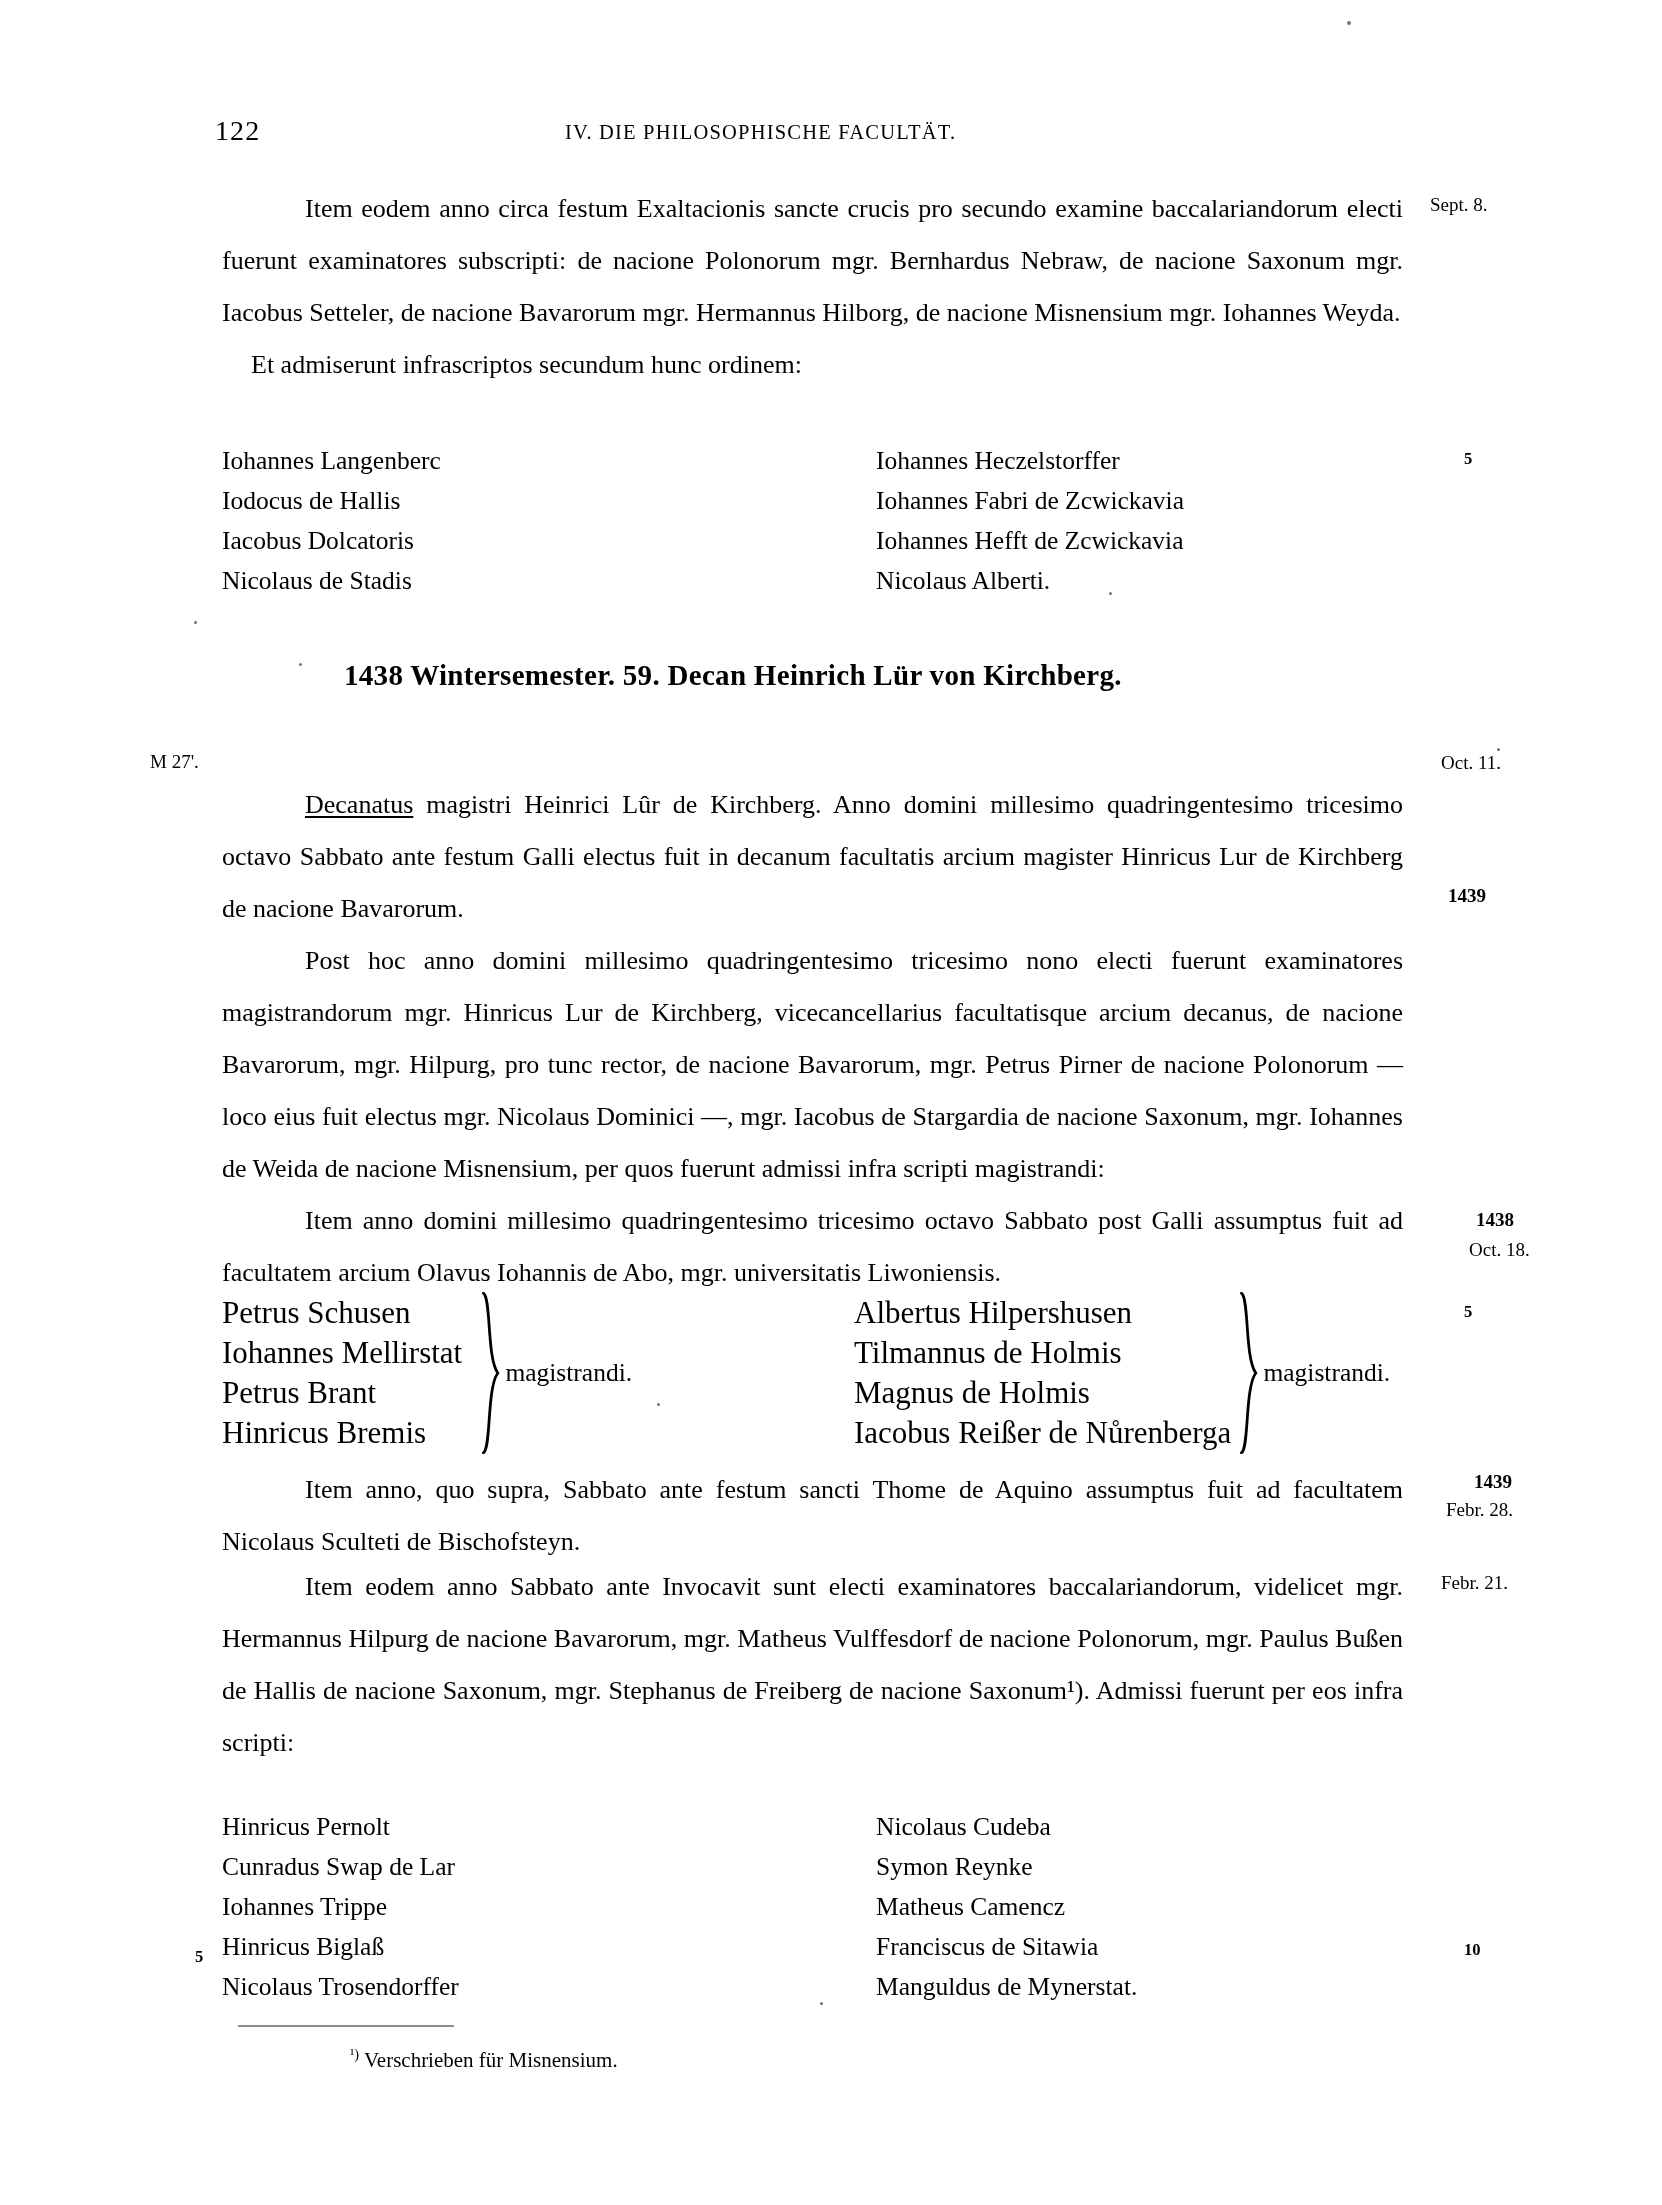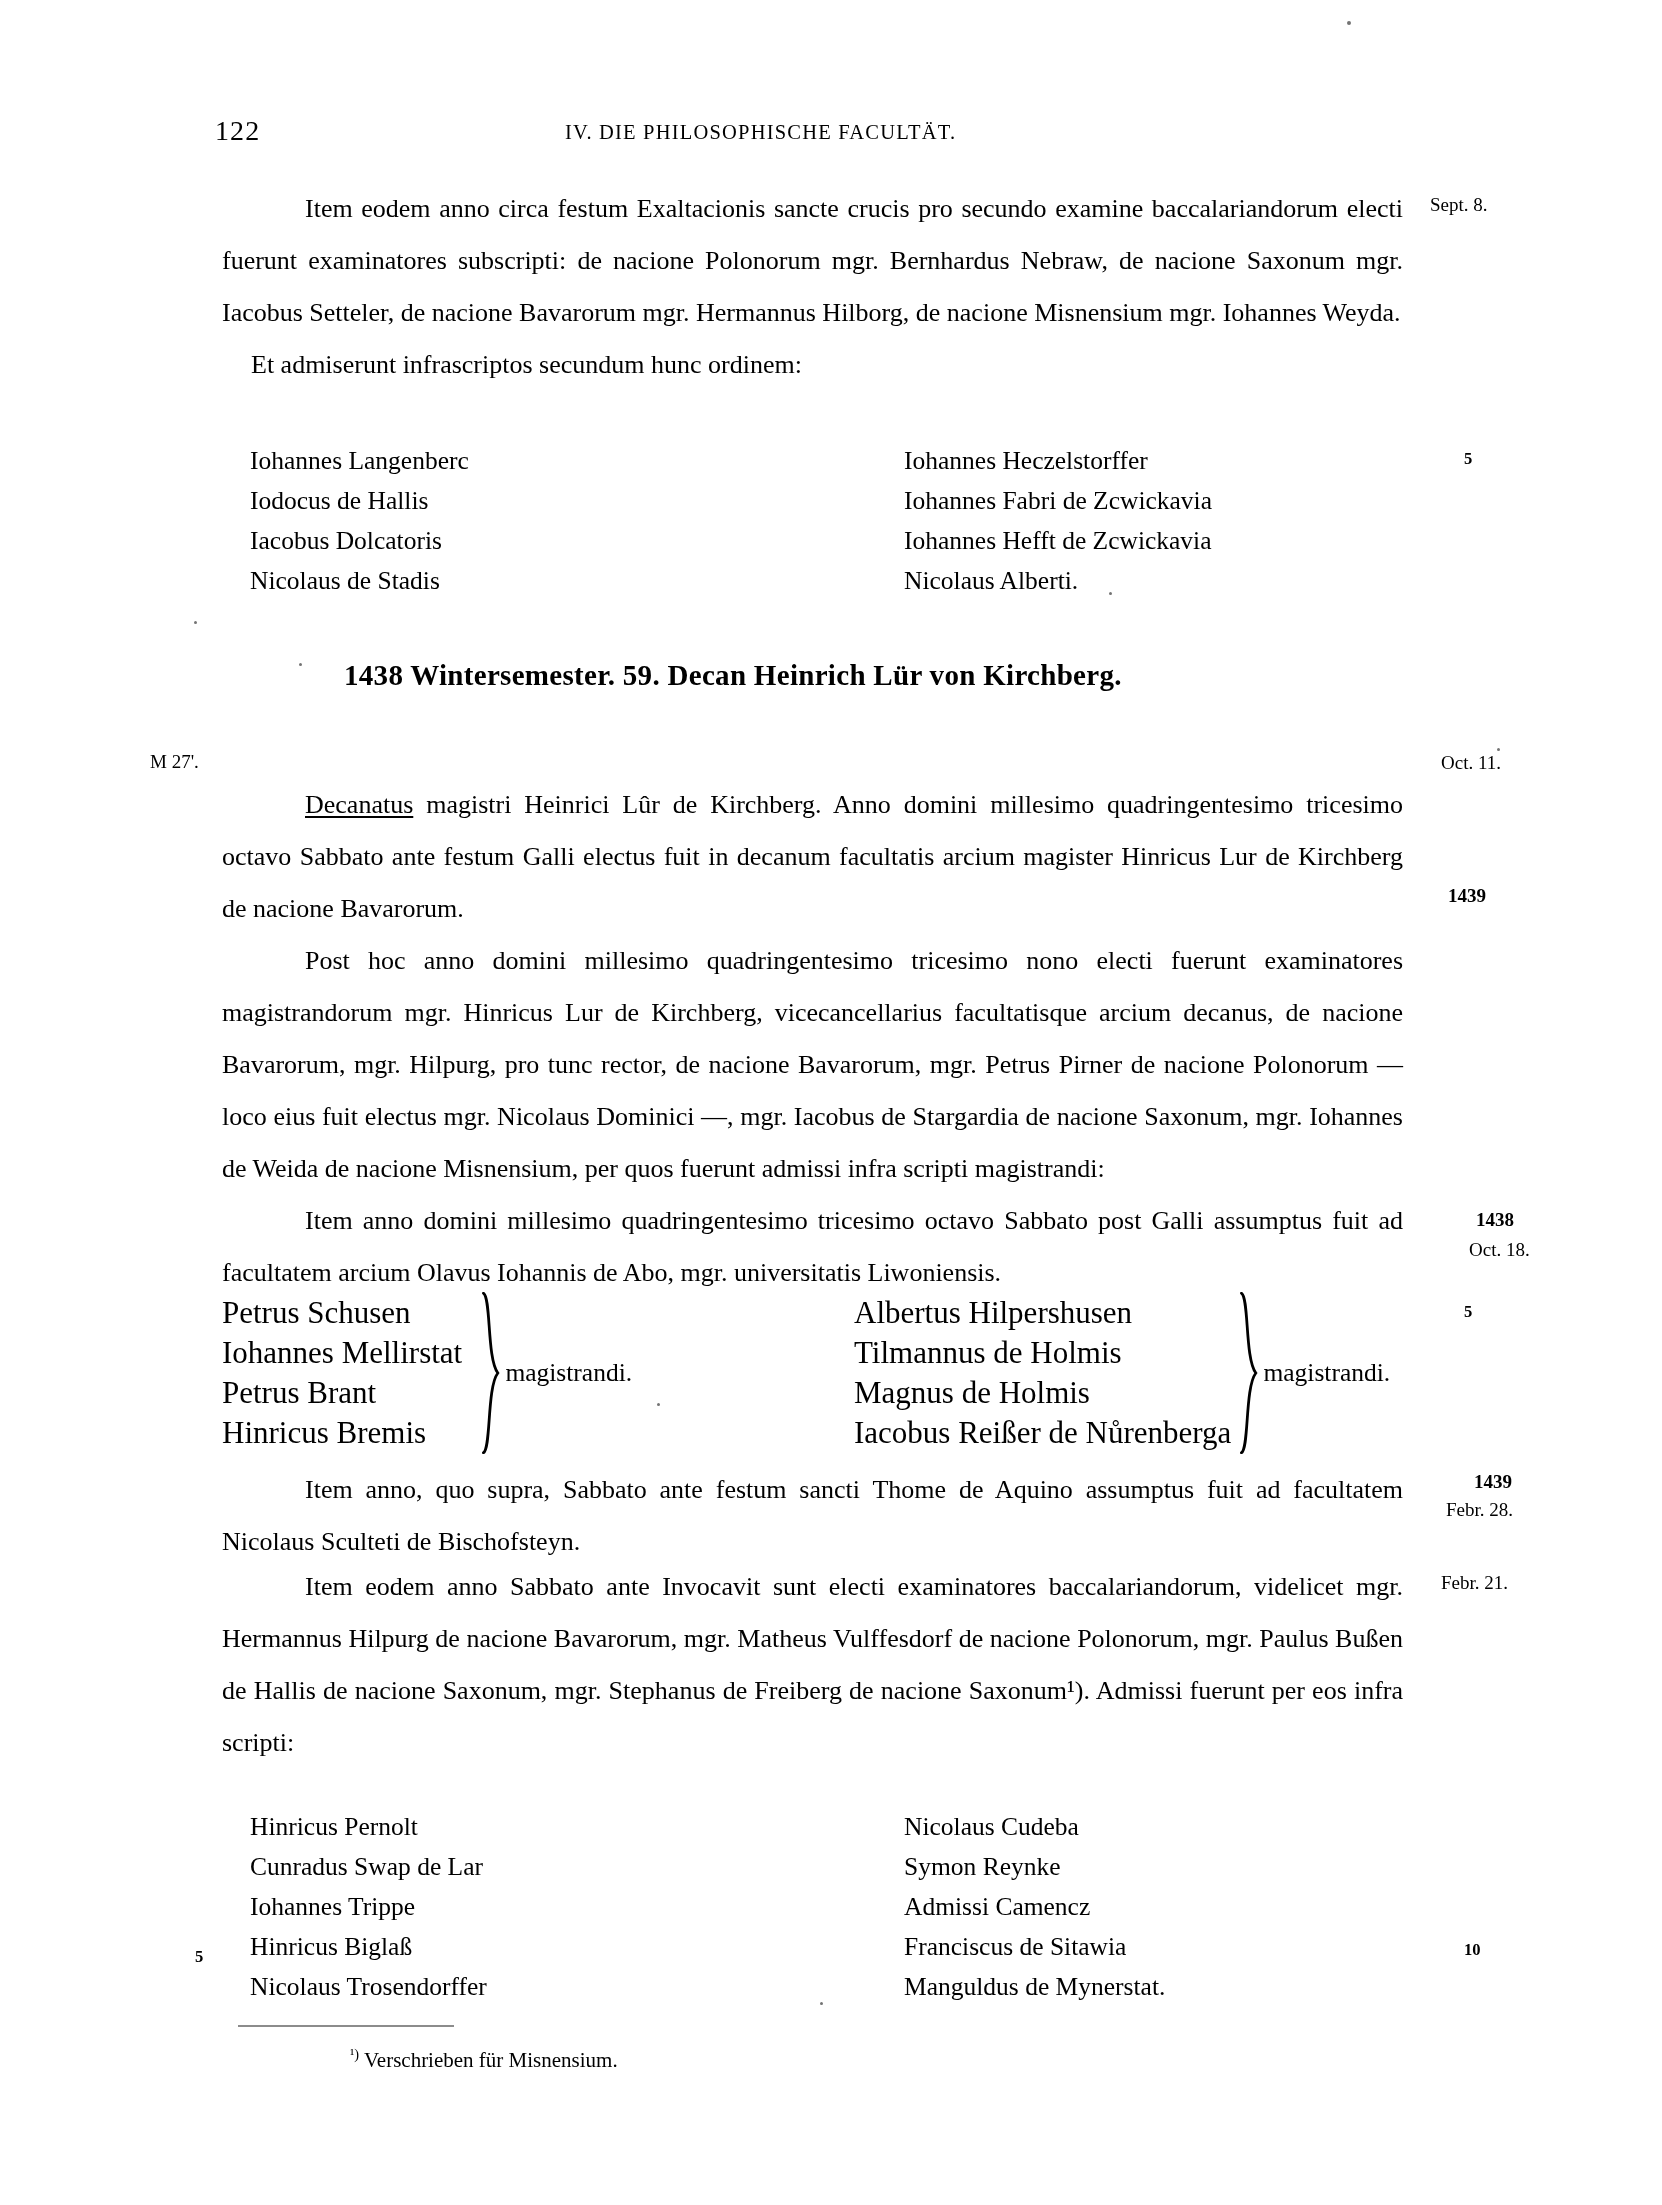--- a/index.html
+++ b/index.html
@@ -80,21 +80,20 @@
   }
 
   
   .namelist {
     position: relative;
     width: 1181px;
   }
   .namelist .col {
     position: absolute;
     top: 0;
-    margin-left: 28px;
   }
   .namelist .col.left  { left: 0px; }
   .namelist .col.right { left: 654px; }
   .namelist .nm {
     font-size: 25.5px;
     line-height: 40px;
     white-space: nowrap;
   }
 
   
@@ -270,21 +269,21 @@
     <div class="col left">
       <div class="nm">Hinricus Pernolt</div>
       <div class="nm">Cunradus Swap de Lar</div>
       <div class="nm">Iohannes Trippe</div>
       <div class="nm">Hinricus Biglaß</div>
       <div class="nm">Nicolaus Trosendorffer</div>
     </div>
     <div class="col right">
       <div class="nm">Nicolaus Cudeba</div>
       <div class="nm">Symon Reynke</div>
-      <div class="nm">Admissi Camencz</div>
+      <div class="nm">Matheus Camencz</div>
       <div class="nm">Franciscus de Sitawia</div>
       <div class="nm">Manguldus de Mynerstat.</div>
     </div>
   </div>
 
   <div class="margin-note" style="left:1430px; top:192px;">Sept. 8.</div>
   <div class="margin-note" style="left:1441px; top:750px;">Oct. 11.</div>
   <div class="margin-note bold" style="left:1448px; top:883px;">1439</div>
   <div class="margin-note bold" style="left:1476px; top:1207px;">1438</div>
   <div class="margin-note" style="left:1469px; top:1237px;">Oct. 18.</div>

